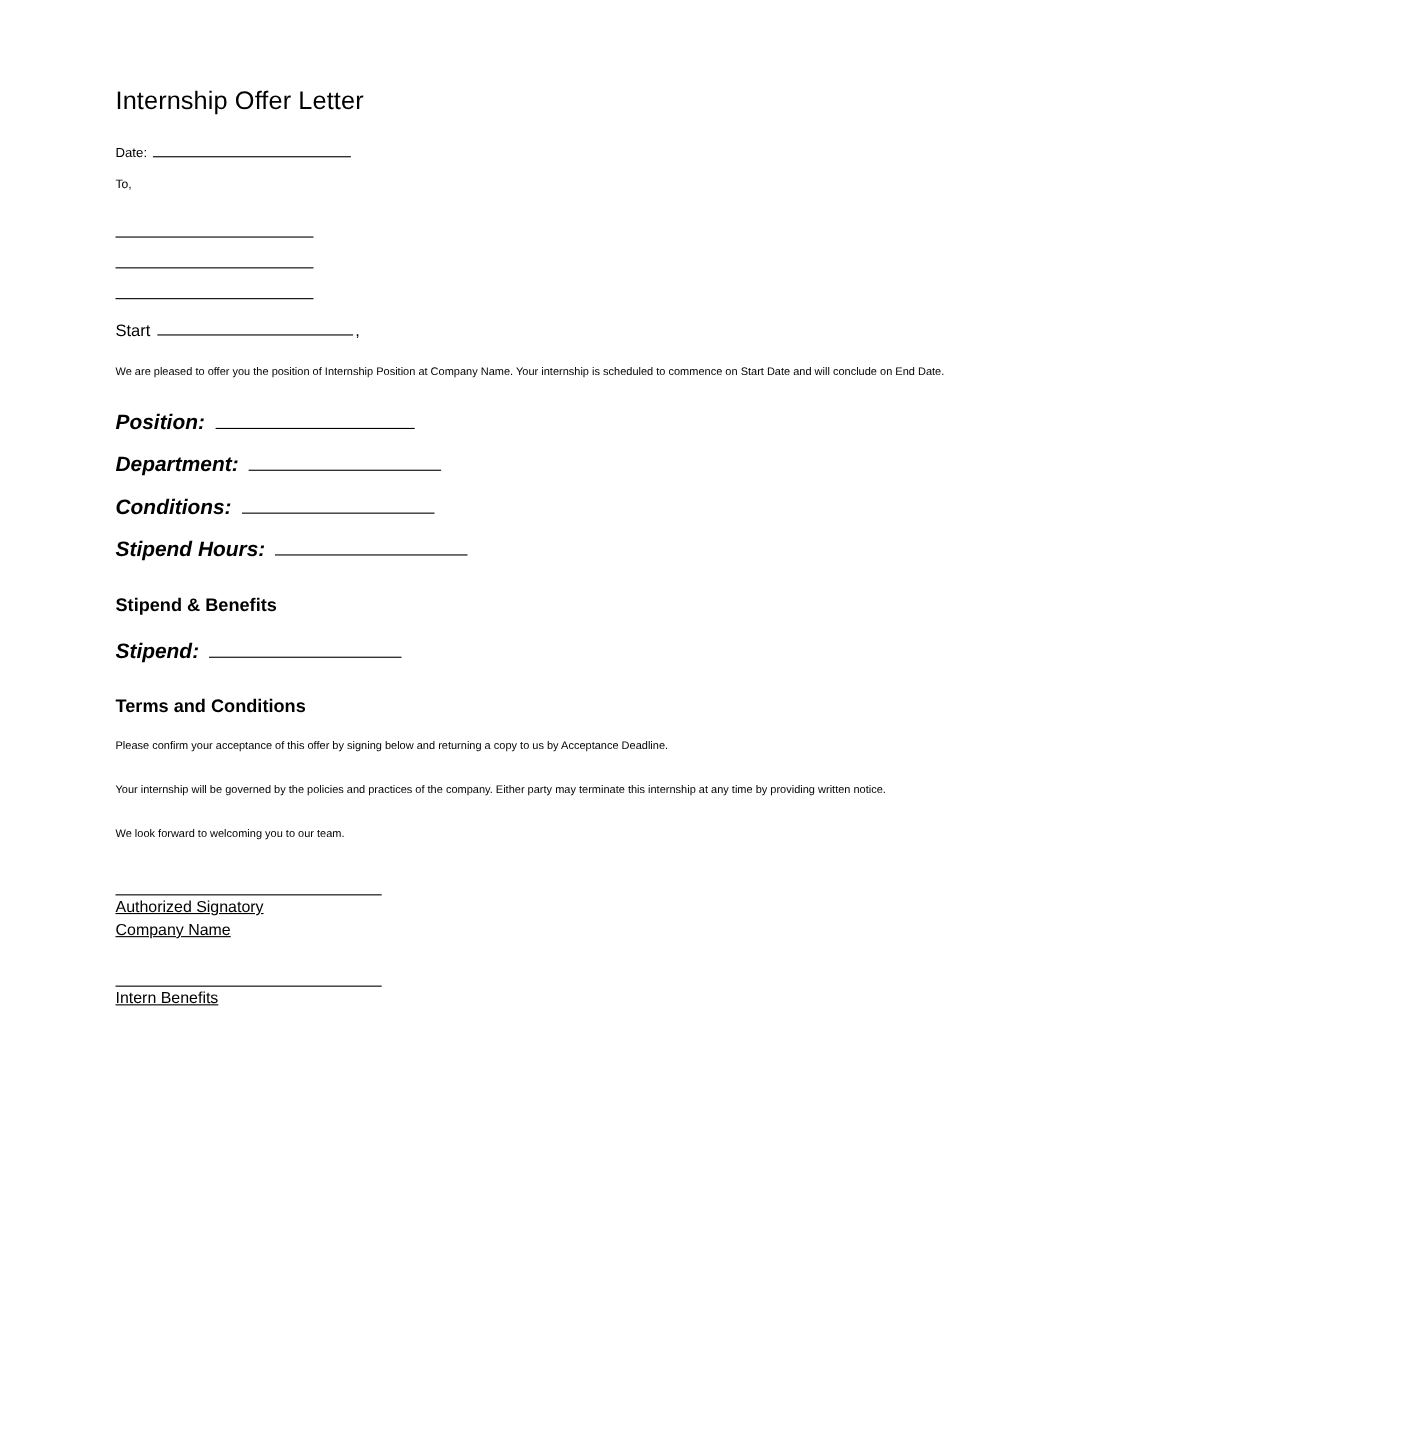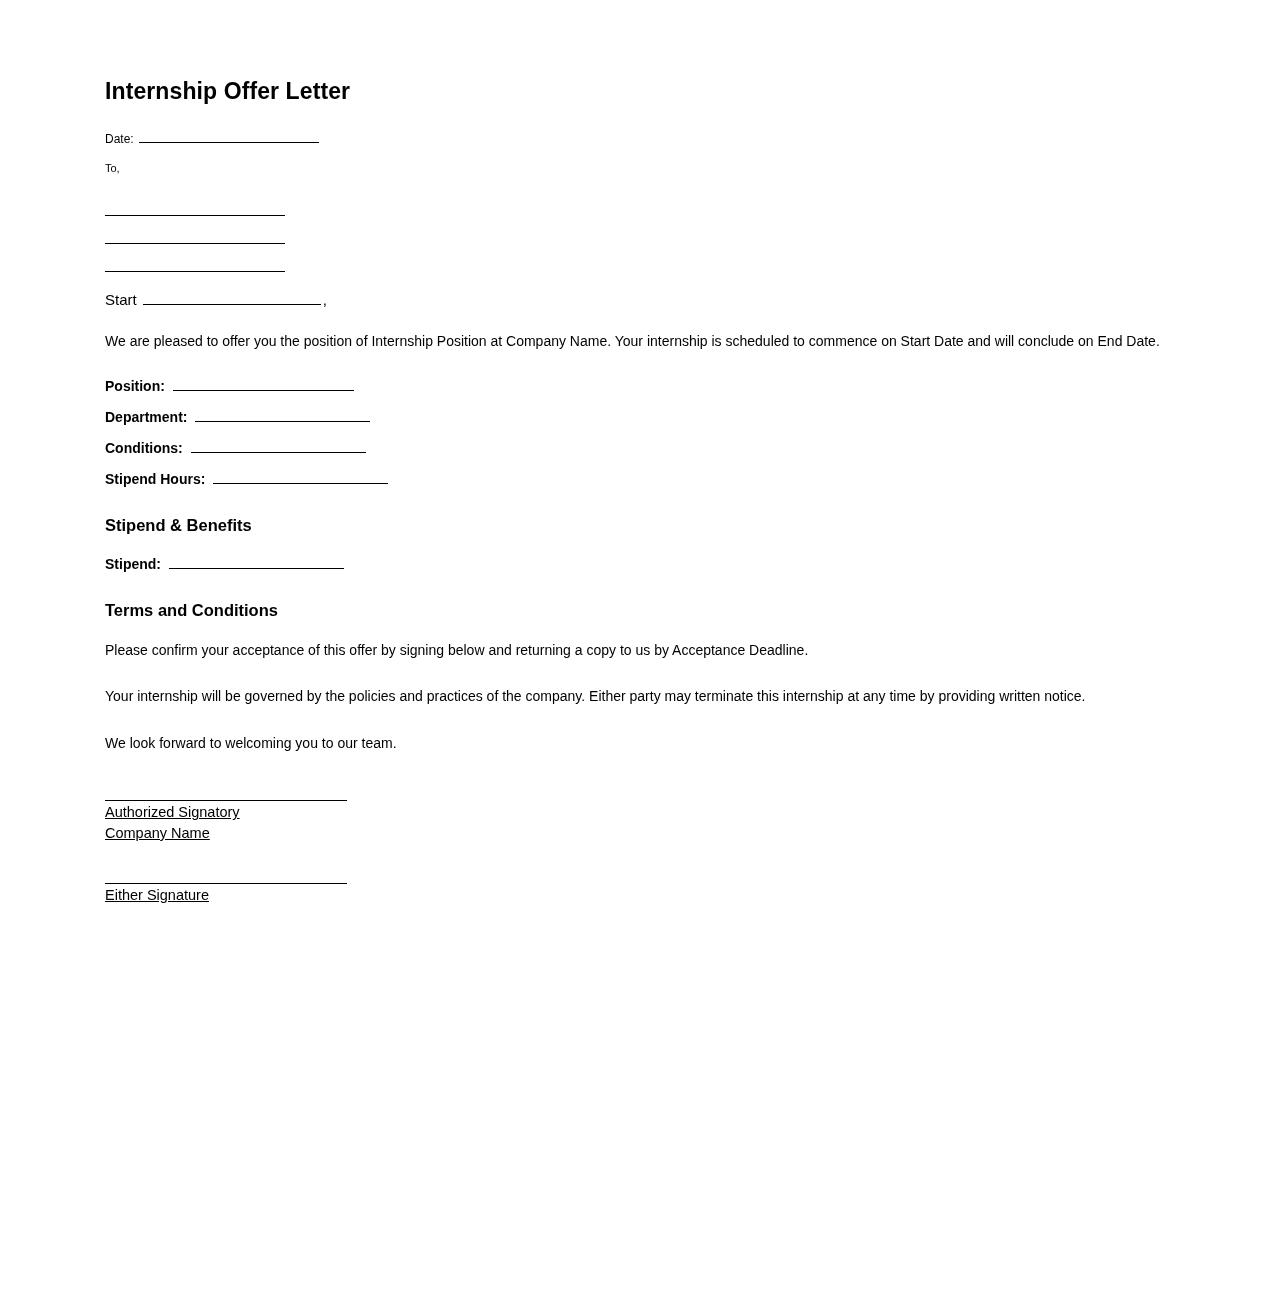--- a/index.html
+++ b/index.html
@@ -16,21 +16,21 @@
   }
   .page {
     position: relative;
     width: 1278px;
     height: 1300px;
     box-sizing: border-box;
     padding: 78px 105px 0 105px;
   }
   .doc-title {
     font-size: 23px;
-    font-weight: 700;
+    font-weight: 400;
     line-height: 1.2;
     margin: 0 0 22px 0;
     letter-spacing: 0.1px;
   }
   .line-row {
     font-size: 12px;
     line-height: 1.45;
     margin: 0 0 10px 0;
     display: block;
     white-space: nowrap;
@@ -58,37 +58,38 @@
     width: 180px;
     border-bottom: 1px solid #000;
     height: 27px;
   }
   .dear-row {
     font-size: 15px;
     margin: 18px 0 22px 0;
     white-space: nowrap;
   }
   p.body-text {
-    font-size: 14px;
+    font-size: 10px;
     line-height: 1.6;
     margin: 0 0 24px 0;
     max-width: 1060px;
   }
   h2.section-heading {
     font-size: 16.5px;
     font-weight: bold;
     margin: 26px 0 18px 0;
     line-height: 1.2;
   }
   .field-row {
-    font-size: 14px;
+    font-size: 19px;
     font-weight: bold;
     margin: 0 0 10px 0;
     white-space: nowrap;
     line-height: 1.5;
+    font-style: italic;
   }
   .field-row .blank { margin-left: 4px; }
   .sig-block {
     margin-top: 46px;
   }
   .sig-line {
     width: 242px;
     border-top: 1px solid #000;
     height: 0;
   }
@@ -161,16 +162,16 @@
   <div class="sig-block">
     <div class="sig-line"></div>
     <div class="sig-name">Authorized Signatory</div>
     <div class="sig-name">Company Name</div>
   </div>
 
   <div class="sig-gap"></div>
 
   <div>
     <div class="sig-line"></div>
-    <div class="sig-name">Either Signature</div>
+    <div class="sig-name">Intern Benefits</div>
   </div>
 
 </div>
 
 </body></html>

